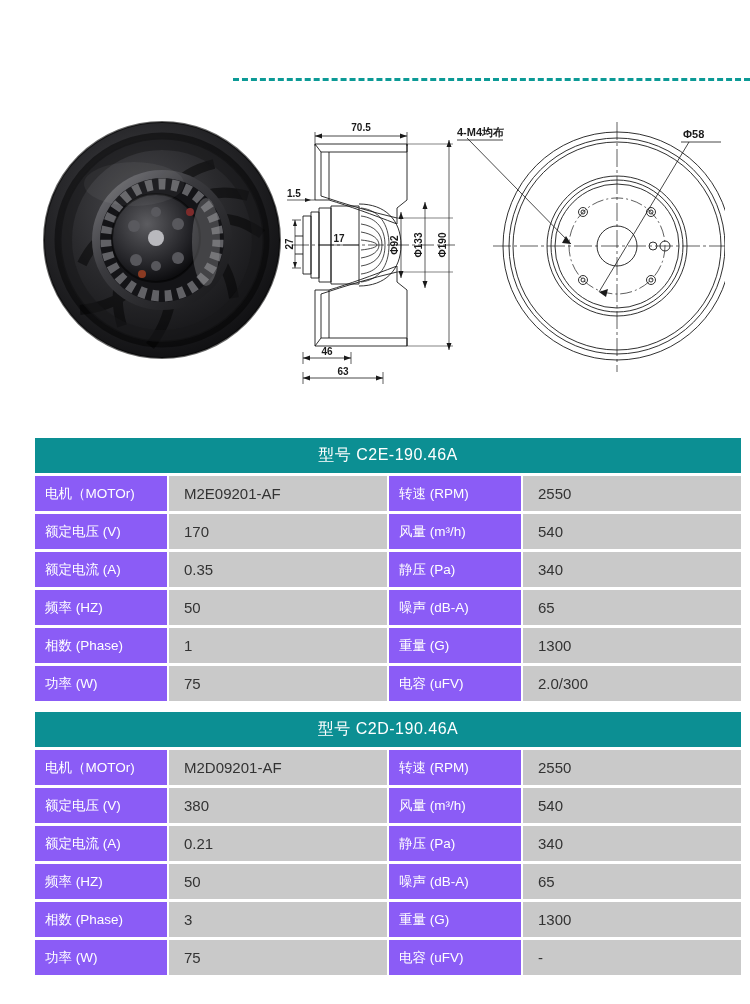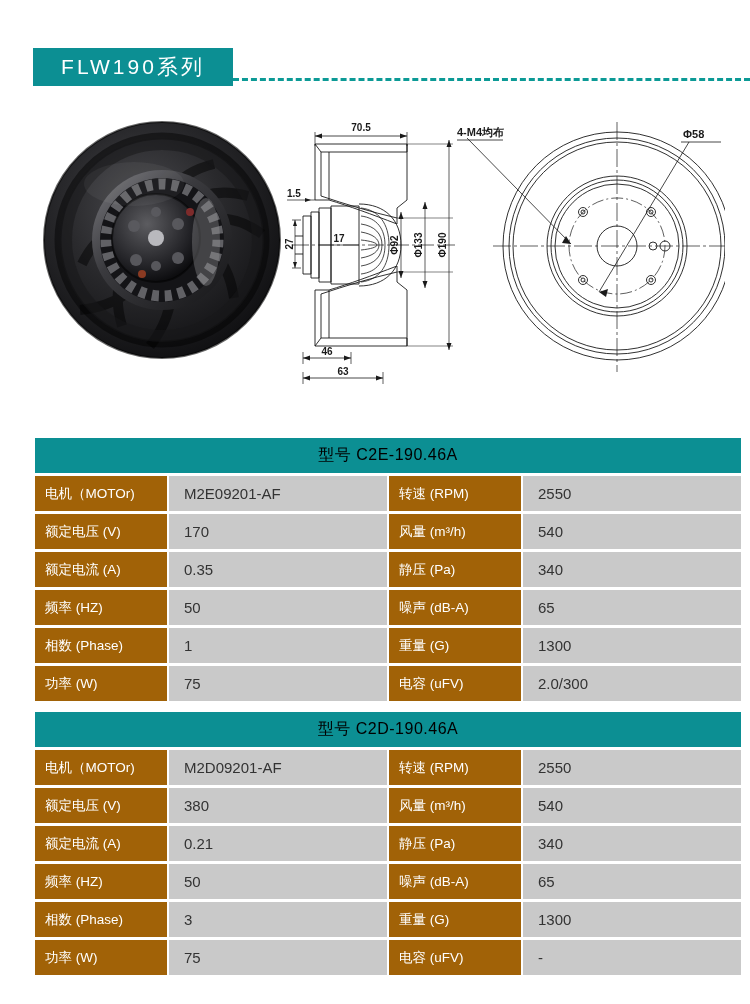--- a/index.html
+++ b/index.html
@@ -40,48 +40,45 @@
   .spec-table{
     position:absolute;left:33px;width:684px;
     border-collapse:separate;
     border-spacing:2px 3px;
     table-layout:fixed;
   }
   .spec-table.t1{top:435px;}
   .spec-table.t2{top:709px;}
 
   .spec-table th.caption{
-    background:#0c8f93;color:#000000;
+    background:#0c8f93;color:#ffffff;
     font-size:16px;font-weight:400;
     height:33px;text-align:center;
     letter-spacing:.5px;
     margin-top:44px;
   }
   .spec-table td{
     height:33px;font-size:15px;vertical-align:middle;
   }
   .spec-table td.lbl{
-    background:#a16207;color:#ffffff;
+    background:#8b5cf6;color:#ffffff;
     padding-left:10px;font-size:13.5px;
     white-space:nowrap;
   }
   .spec-table td.val{
     background:#c9c9c9;color:#333;
     padding-left:15px;
   }
   col.c-lbl{width:132px;}
   col.c-val{width:218px;}
 </style>
 </head>
 <body>
 
 <div class="title-wrap">
-  <div class="title-badge">
-    <div class="title-text">FLW190系列</div>
-  </div>
   <div class="title-dash"></div>
 </div>
 
 <div class="art">
 
   <svg class="photo" viewBox="0 0 250 250">
     <defs>
       <radialGradient id="body" cx="42%" cy="36%" r="72%">
         <stop offset="0%" stop-color="#4a4a4e"></stop>
         <stop offset="45%" stop-color="#2a2a2d"></stop>

